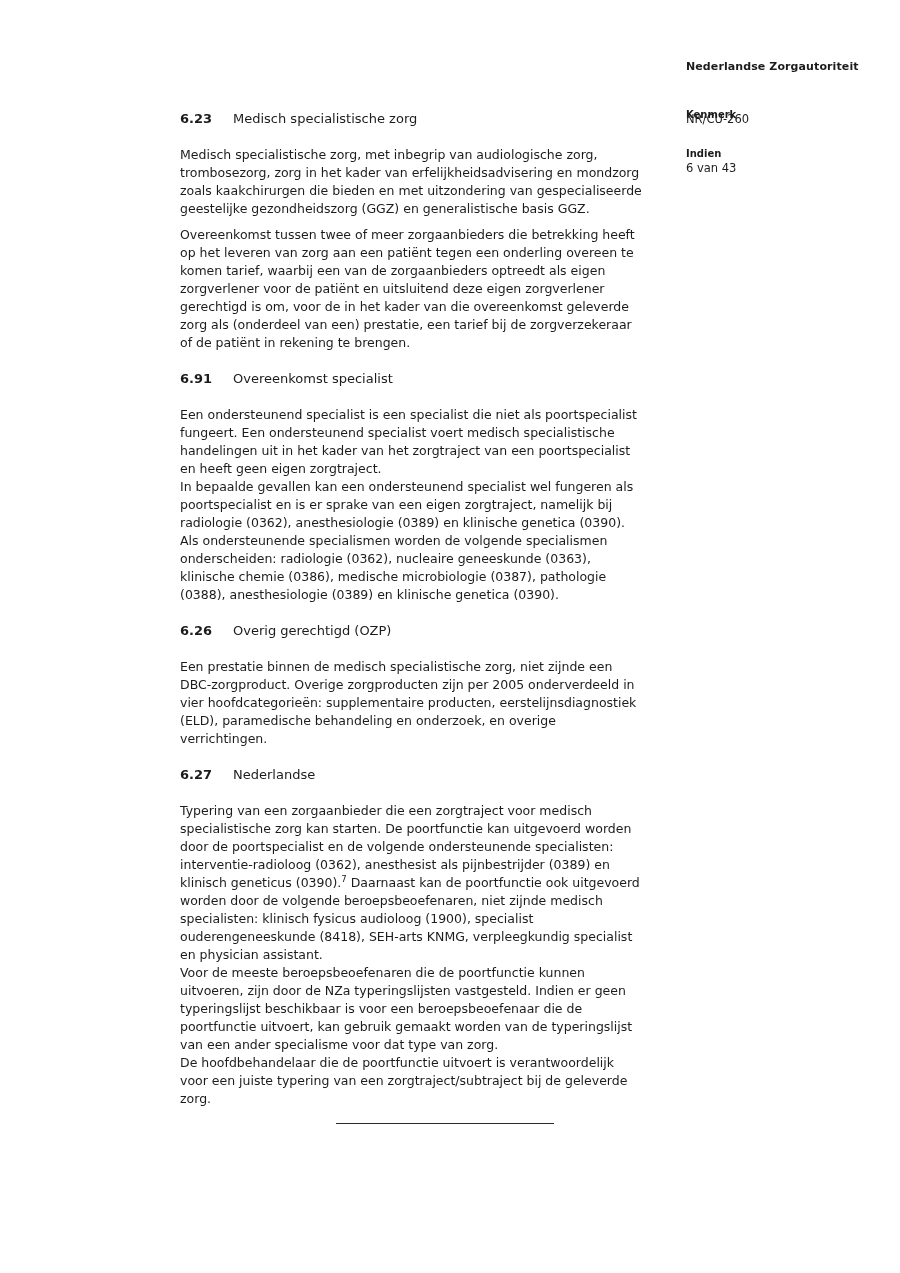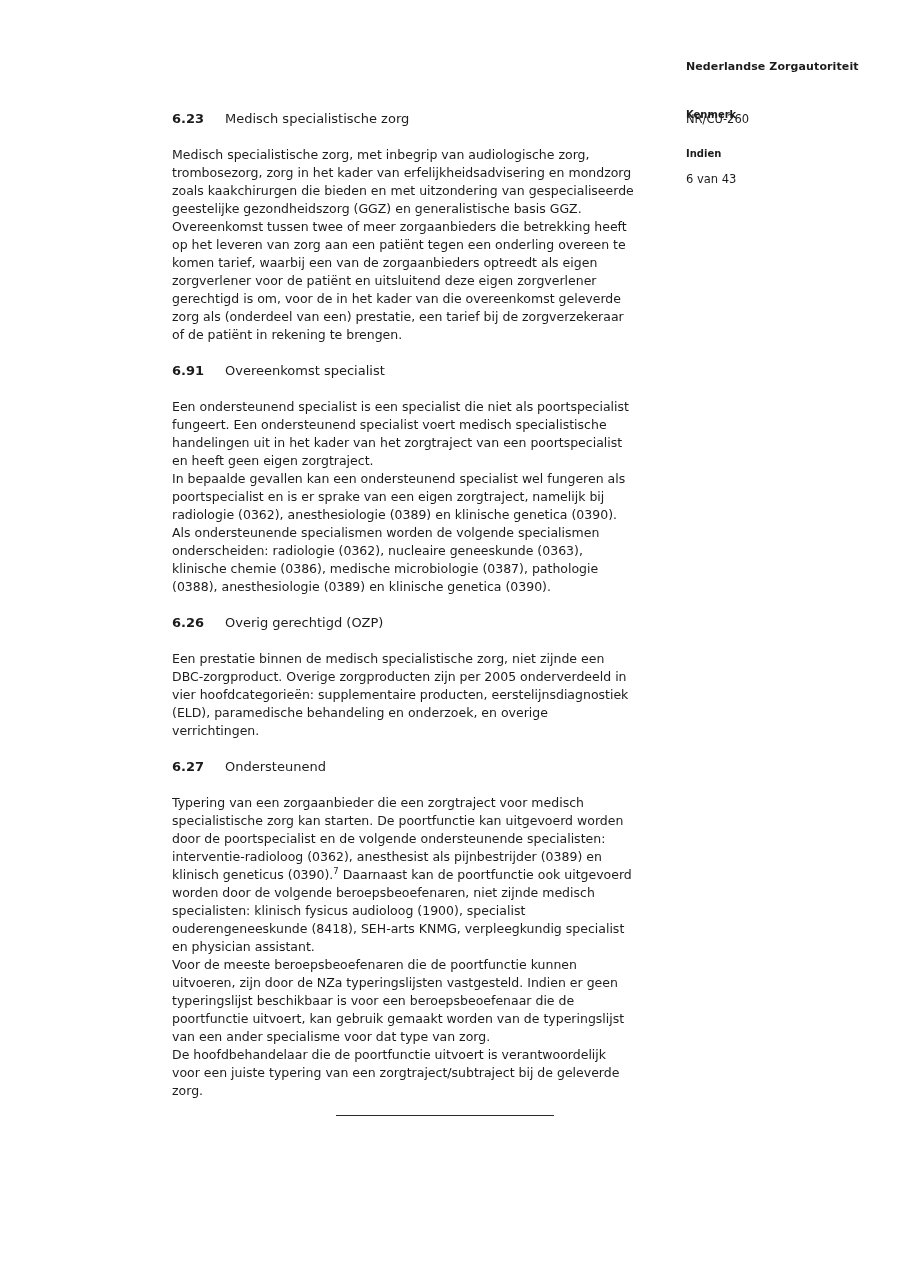--- a/index.html
+++ b/index.html
@@ -31,43 +31,44 @@
     font-weight: bold;
   }
   .meta-value {
     position: absolute;
     left: 686px;
     font-size: 11.5px;
   }
   .meta-kenmerk-label { top: 109px; }
   .meta-kenmerk-value { top: 112px; }
   .meta-pagina-label  { top: 148px; }
-  .meta-pagina-value  { top: 172px; }
+  .meta-pagina-value  { top: 161px; }
 
   .main-col {
     position: absolute;
     left: 172px;
     top: 92px;
     width: 545px;
   }
   .section-heading {
     font-size: 13px;
     line-height: 18px;
     margin: 18px 0 18px 0;
     font-weight: normal;
   }
   .section-number {
     display: inline-block;
     width: 53px;
     font-weight: bold;
+    margin-left: 8px;
   }
   .section-body {
     font-size: 12.5px;
     line-height: 18px;
-    margin: 0;
+    margin: 8px;
     white-space: pre-line;
   }
   sup.fn-ref {
     font-size: 8.5px;
     line-height: 0;
     vertical-align: super;
   }
   .footnote-rule {
     margin-top: 15px;
     width: 218px;
@@ -141,21 +142,21 @@
     </div>
     <p class="section-body">Een prestatie binnen de medisch specialistische zorg, niet zijnde een
 DBC-zorgproduct. Overige zorgproducten zijn per 2005 onderverdeeld in
 vier hoofdcategorieën: supplementaire producten, eerstelijnsdiagnostiek
 (ELD), paramedische behandeling en onderzoek, en overige
 verrichtingen.</p>
   </div>
 
   <div class="section">
     <div class="section-heading">
-      <span class="section-number">6.27</span><span class="section-title">Ondersteunend</span>
+      <span class="section-number">6.27</span><span class="section-title">Nederlandse</span>
     </div>
     <p class="section-body"><span>Typering van een zorgaanbieder die een zorgtraject voor medisch
 specialistische zorg kan starten. De poortfunctie kan uitgevoerd worden
 door de poortspecialist en de volgende ondersteunende specialisten:
 interventie-radioloog (0362), anesthesist als pijnbestrijder (0389) en
 klinisch geneticus (0390).</span><sup class="fn-ref">7</sup><span> Daarnaast kan de poortfunctie ook uitgevoerd
 worden door de volgende beroepsbeoefenaren, niet zijnde medisch
 specialisten: klinisch fysicus audioloog (1900), specialist
 ouderengeneeskunde (8418), SEH-arts KNMG, verpleegkundig specialist
 en physician assistant.

